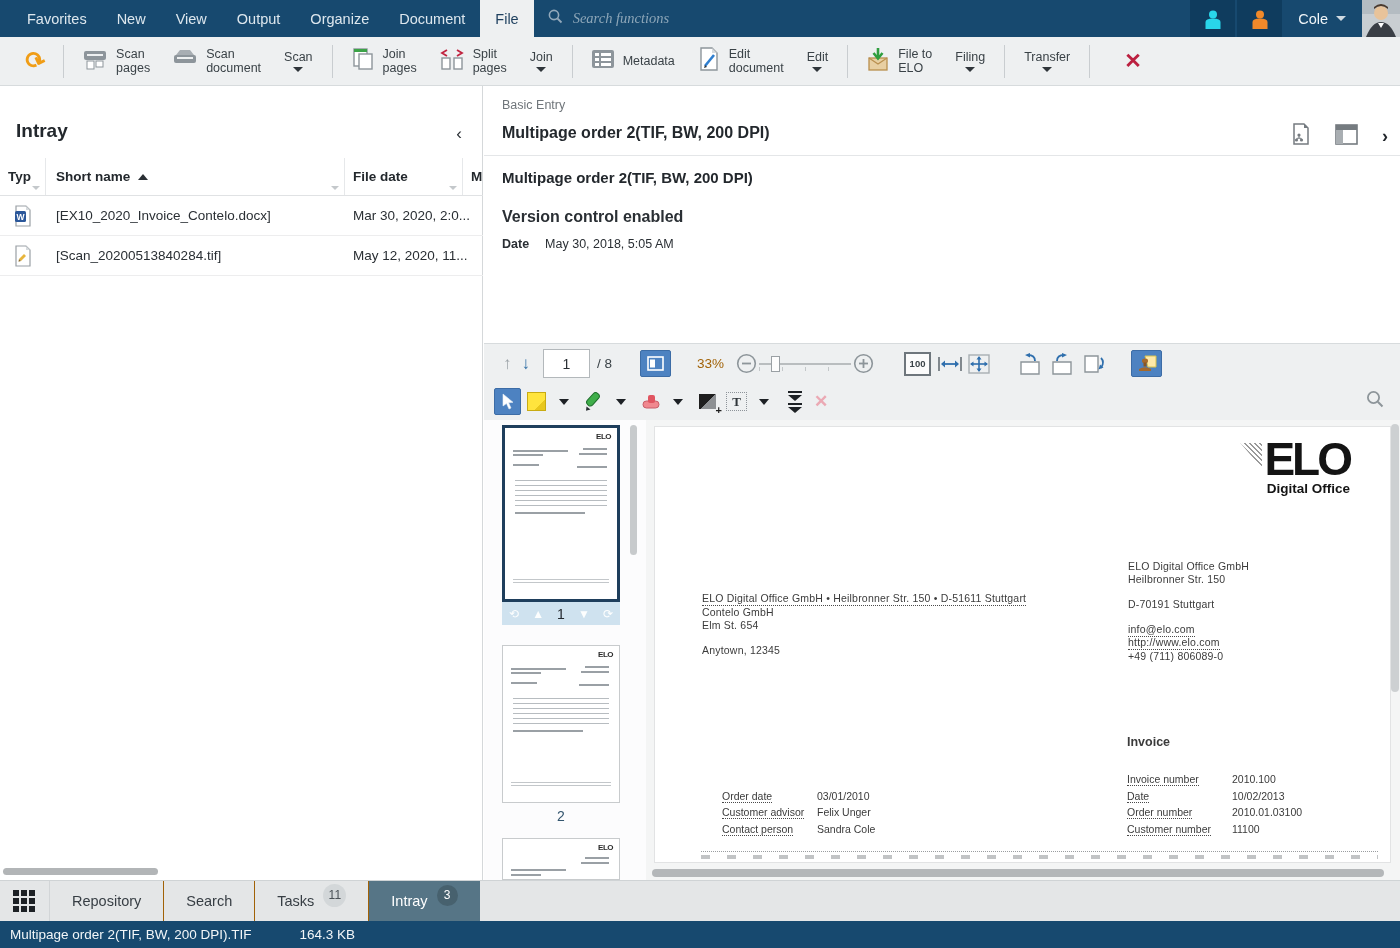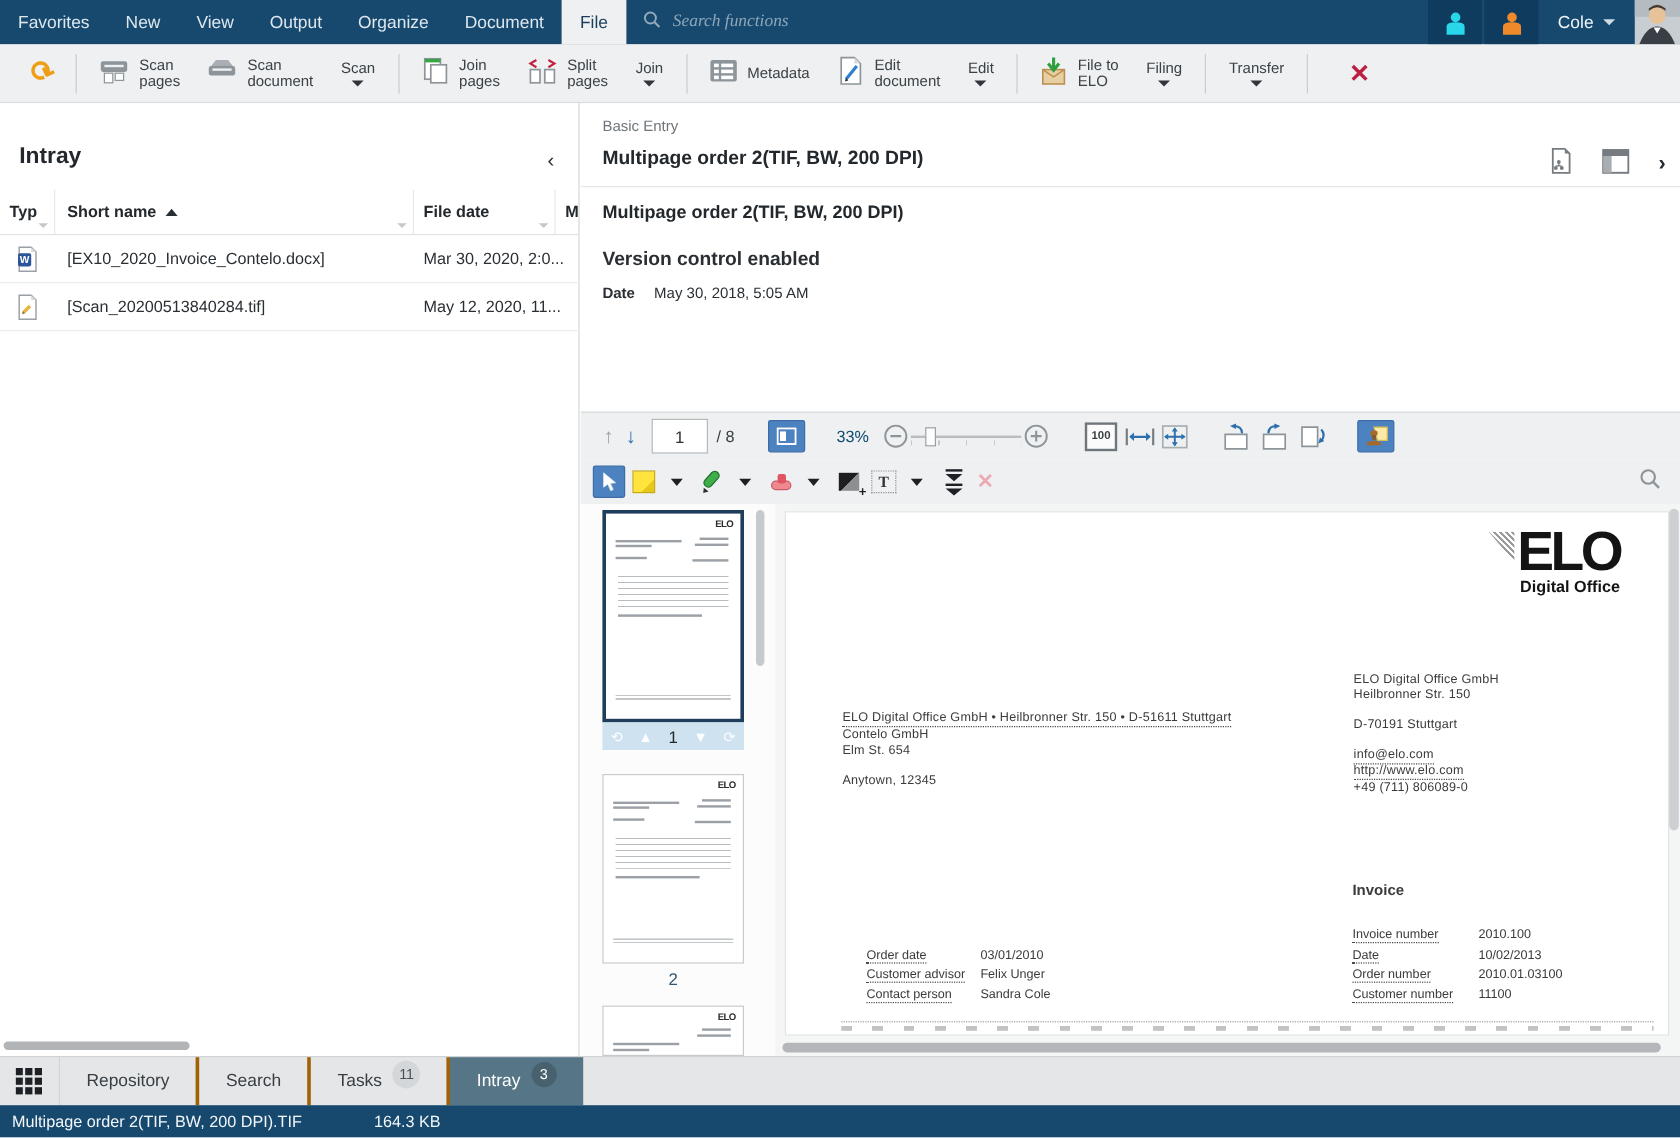--- a/index.html
+++ b/index.html
@@ -1,21 +1,21 @@
 <!DOCTYPE html>
 <html><head>
 <meta charset="utf-8">
 <style>
   * { margin:0; padding:0; box-sizing:border-box; }
   html,body { width:1400px; height:948px; }
   body { font-family:"Liberation Sans", sans-serif; background:#fff; overflow:hidden; }
   #app { position:relative; width:1400px; height:948px; background:#fff; }
 
   
-  .menubar { position:absolute; left:0; top:0; width:1400px; height:37px; background:#17496f; display:flex; align-items:stretch; color:#dde7ee; font-size:14.5px; }
+  .menubar { position:absolute; left:0; top:0; width:1400px; height:37px; background:#17496f; display:flex; align-items:stretch; color:#dde7ee; font-size:14.5px;padding-left:12px; }
   .menu-item { display:flex; align-items:center; padding:0 15px; cursor:default; }
   .menu-item.active { background:#eef0f1; color:#1d3f5e; }
   .search-wrap { display:flex; align-items:center; gap:10px; padding:0 14px; min-width:220px;font-family:Liberation Serif, serif; }
   .search-ph { color:#8da6b8; font-style:italic; }
   .mb-spacer { flex:1; }
   .user-tile { width:45px; background:#0f3c5e; display:flex; align-items:center; justify-content:center; margin-left:2px; }
   .user-name { display:flex; align-items:center; gap:8px; padding:0 16px; color:#f0f5f8; }
   .caret-down { width:0; height:0; border-left:5px solid transparent; border-right:5px solid transparent; border-top:5px solid #cfdae2; }
   .avatar { width:38px; height:37px; overflow:hidden; }
 
@@ -64,21 +64,21 @@
 
   
   .viewer { position:absolute; left:0; top:257px; width:916px; height:537px; }
   .vt1 { position:absolute; left:0; top:0; width:916px; height:40px; background:#eef0f1; border-top:1px solid #d7dbdd; display:flex; align-items:center; padding-left:14px; }
   .vt2 { position:absolute; left:0; top:40px; width:916px; height:37px; background:#eef0f1; display:flex; align-items:center; padding-left:8px; }
   .nav-arrow { font-size:17px; font-weight:bold; padding:0 5px; }
   .up { color:#9aa1a6; } .down { color:#2e6da4; }
   .page-input { width:47px; height:29px; border:1px solid #b3b8bb; background:#fff; text-align:center; font-size:14px; color:#2a2f34; font-family:"Liberation Sans",sans-serif; margin-left:8px; }
   .page-total { font-size:13.5px; color:#3a4247; margin-left:7px; }
   .blue-btn { width:31px; height:27px; background:#4d82c1; border:1px solid #3c6ca6; border-radius:2px; display:flex; align-items:center; justify-content:center; }
-  .zoom-label { font-size:13.5px; color:#0c4a6e; }
+  .zoom-label { font-size:13.5px; color:#a16207; }
   .zoom-circle { display:flex; align-items:center; justify-content:center; }
   .slider { position:relative; width:92px; height:18px; margin:0 2px; }
   .slider .track { position:absolute; left:0; top:8px; width:92px; height:2px; background:#b9bdbf; }
   .slider .ticks { position:absolute; left:0; top:12px; width:92px; height:4px; background:repeating-linear-gradient(to right,#c3c7c9 0 1px,transparent 1px 23px); }
   .slider .handle { position:absolute; left:12px; top:1px; width:9px; height:16px; background:#fdfdfd; border:1px solid #9aa0a4; }
   .box100 { width:27px; height:24px; border:2px solid #6e767c; display:flex; align-items:center; justify-content:center; font-size:9.5px; font-weight:bold; color:#3a4247; background:#fbfbfb; }
   .vt-ico { display:flex; align-items:center; justify-content:center; }
   
   .an-btn { width:27px; height:27px; display:flex; align-items:center; justify-content:center; margin-left:2px; }
   .an-btn.active { background:#4d82c1; border:1px solid #3c6ca6; border-radius:2px; }
@@ -126,28 +126,28 @@
   .elo-sub { font-size:13.5px; font-weight:bold; color:#141414; margin-top:1px; }
   .fld { position:absolute; font-size:10.5px; white-space:nowrap; }
   .fld .fl { display:inline-block; border-bottom:1px dotted #4a4a4a; }
   .inv-head { position:absolute; font-size:12.5px; font-weight:bold; }
   .doc-bottom-line { position:absolute; left:46px; right:12px; top:424px; border-top:1px dotted #9a9da0; }
   .doc-bottom-hint { position:absolute; left:46px; right:12px; top:428px; height:4px; background:repeating-linear-gradient(to right,#8f9396 0 9px,transparent 9px 26px); opacity:0.55; }
 
   
   .tabbar { position:absolute; left:0; top:880px; width:1400px; height:41px; background:#e4e6e7; border-top:1px solid #cfd3d5; display:flex; align-items:stretch; }
   .grid-btn { width:50px; display:flex; align-items:center; justify-content:center; border-right:1px solid #d2d5d7; }
-  .tab { display:flex; align-items:center; padding:0 22px; font-size:14.5px; color:#373e44; border-right:3px solid #a16207; position:relative; }
+  .tab { display:flex; align-items:center; padding:0 22px; font-size:14.5px; color:#373e44; border-right:1px solid #a16207; position:relative; }
   .tab .badge { margin-left:9px; margin-top:-12px; width:23px; height:23px; border-radius:50%; background:#d3d7d9; color:#4a5156; font-size:12px; display:flex; align-items:center; justify-content:center; }
   .tab.active { background:#567586; color:#fff; border-right:none; }
   .tab.active .badge { background:#47616e; color:#fff; width:21px; height:21px; }
 
   
   .statusbar { position:absolute; left:0; top:921px; width:1400px; height:27px; background:#17496f; color:#f2f6f8; font-size:13.5px; display:flex; align-items:center; padding-left:10px; }
-  .status-size { margin-left:60px;text-align:center; }
+  .status-size { margin-left:48px;text-align:center; }
 </style>
 </head>
 <body>
 
 <div id="app">
 
   <header class="menubar">
     <div class="menu-item">Favorites</div>
     <div class="menu-item">New</div>
     <div class="menu-item">View</div>

